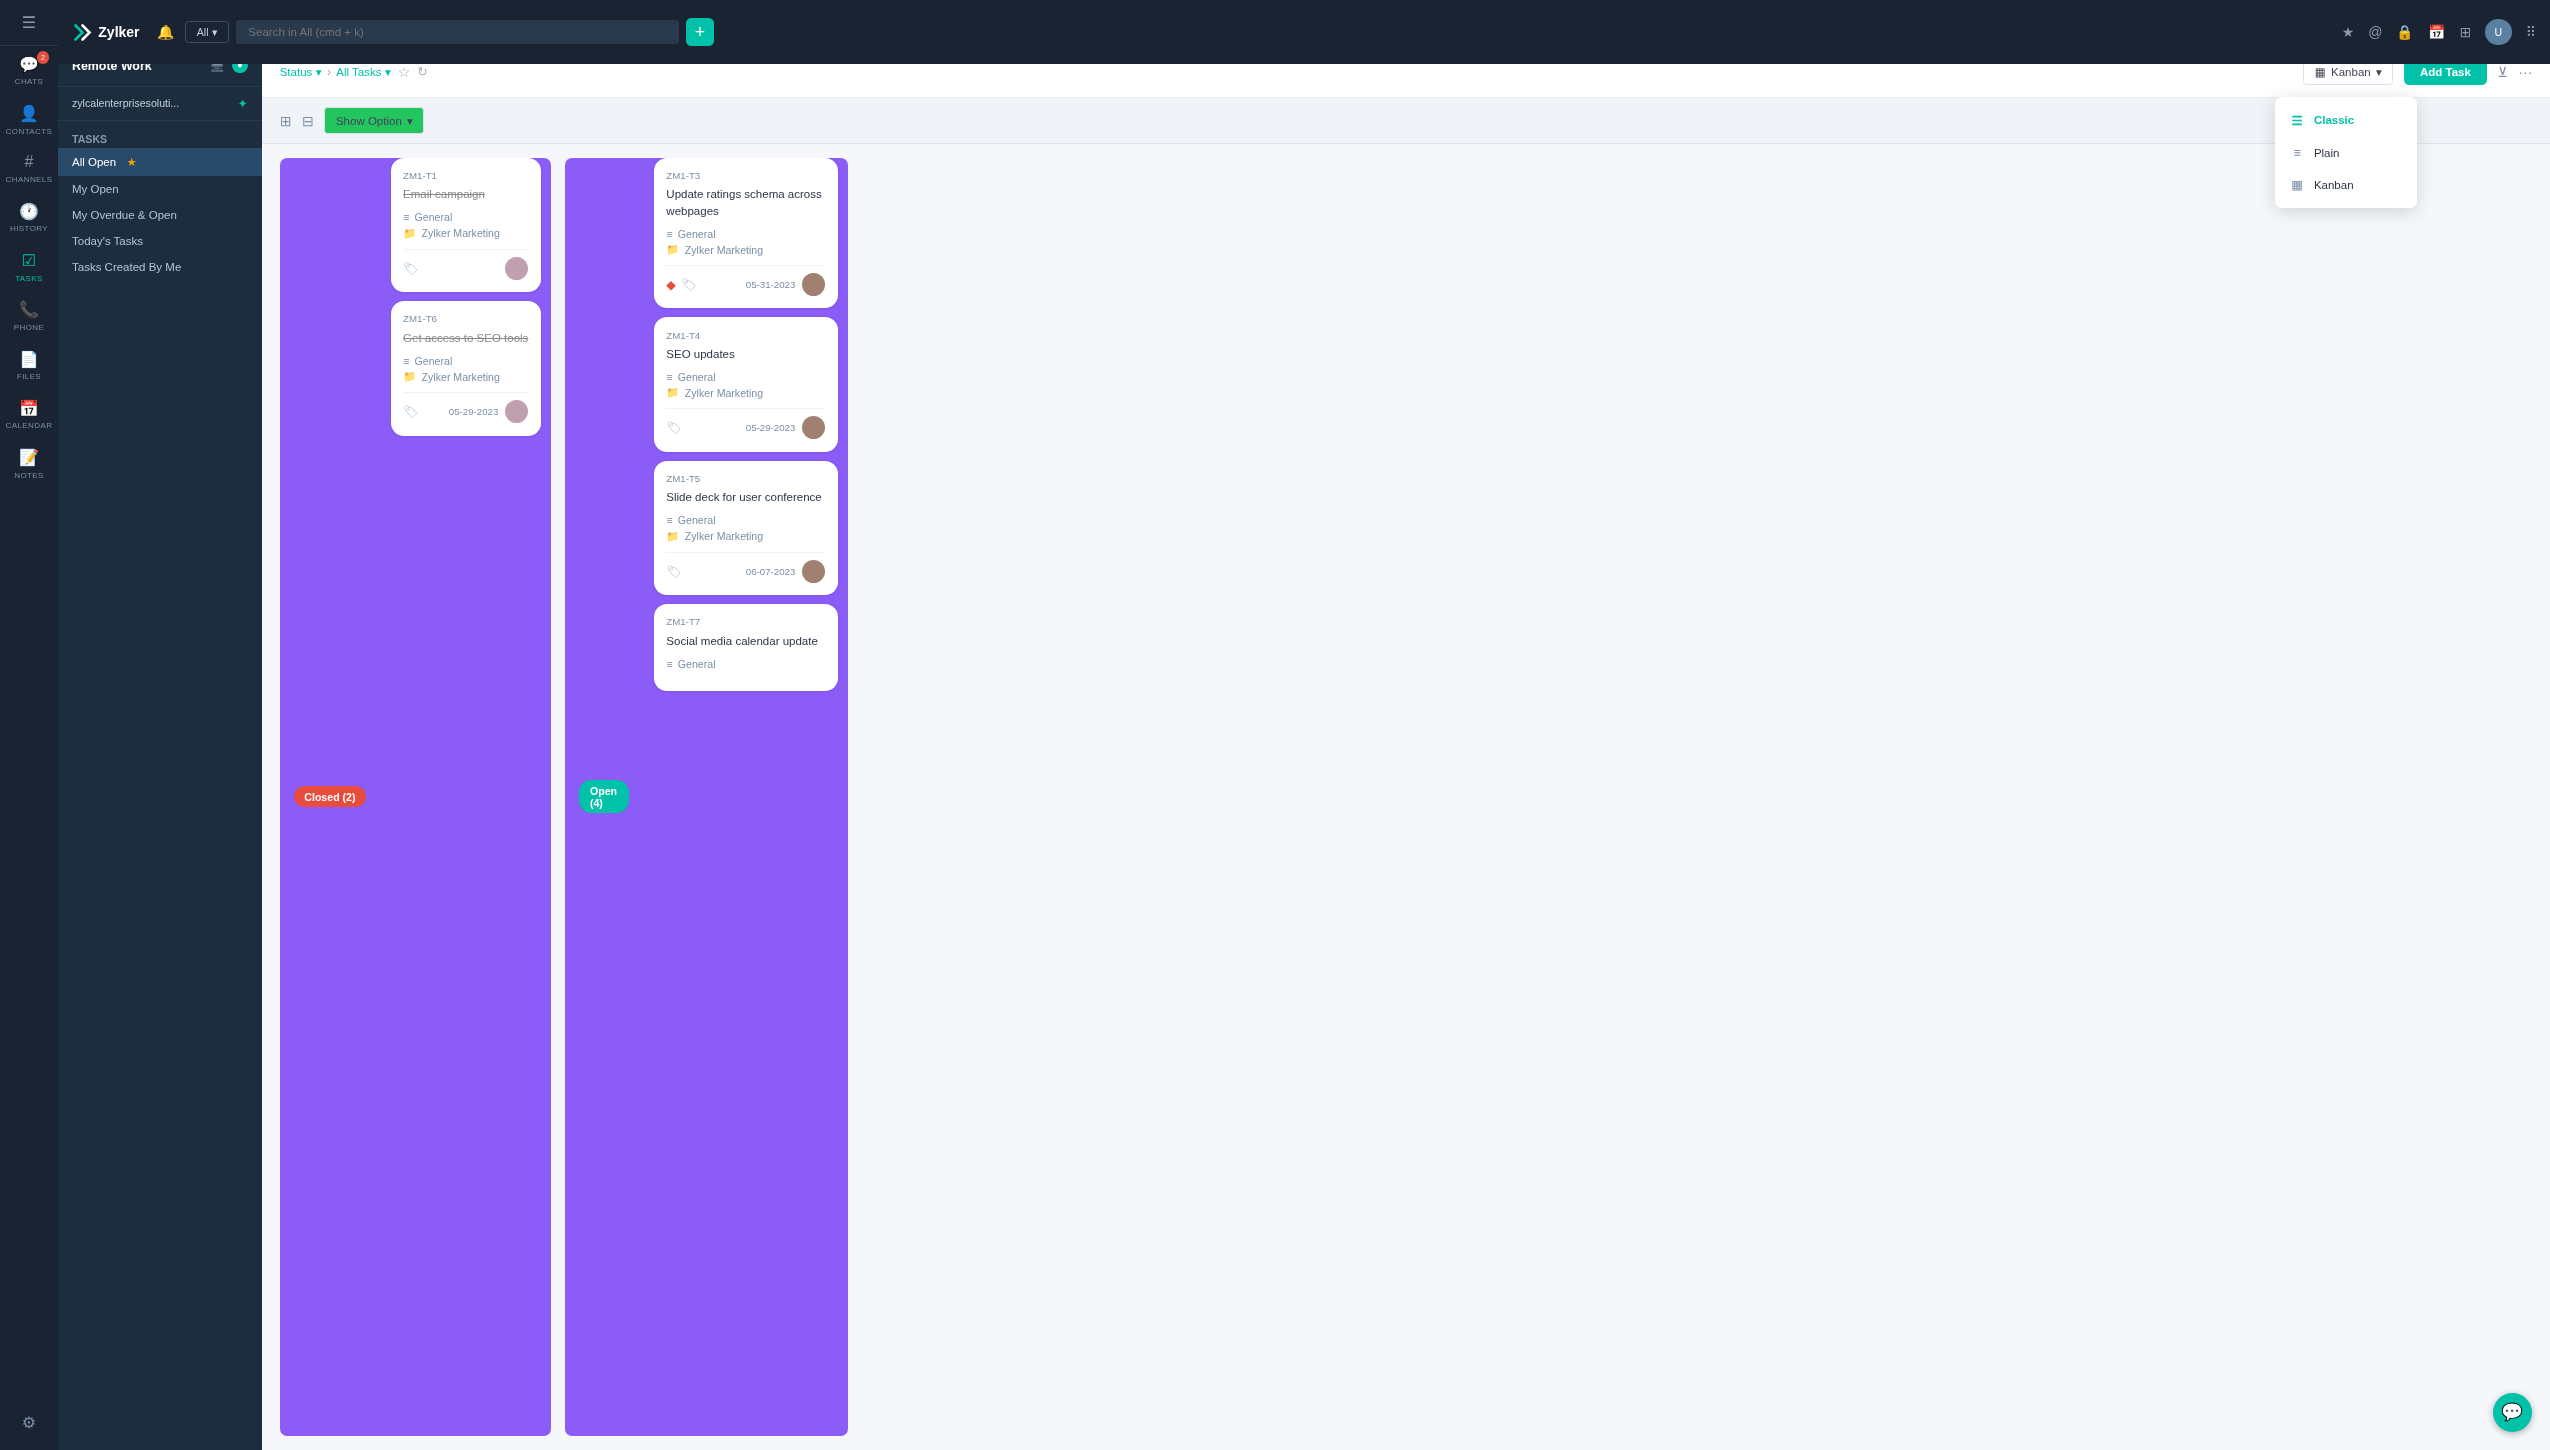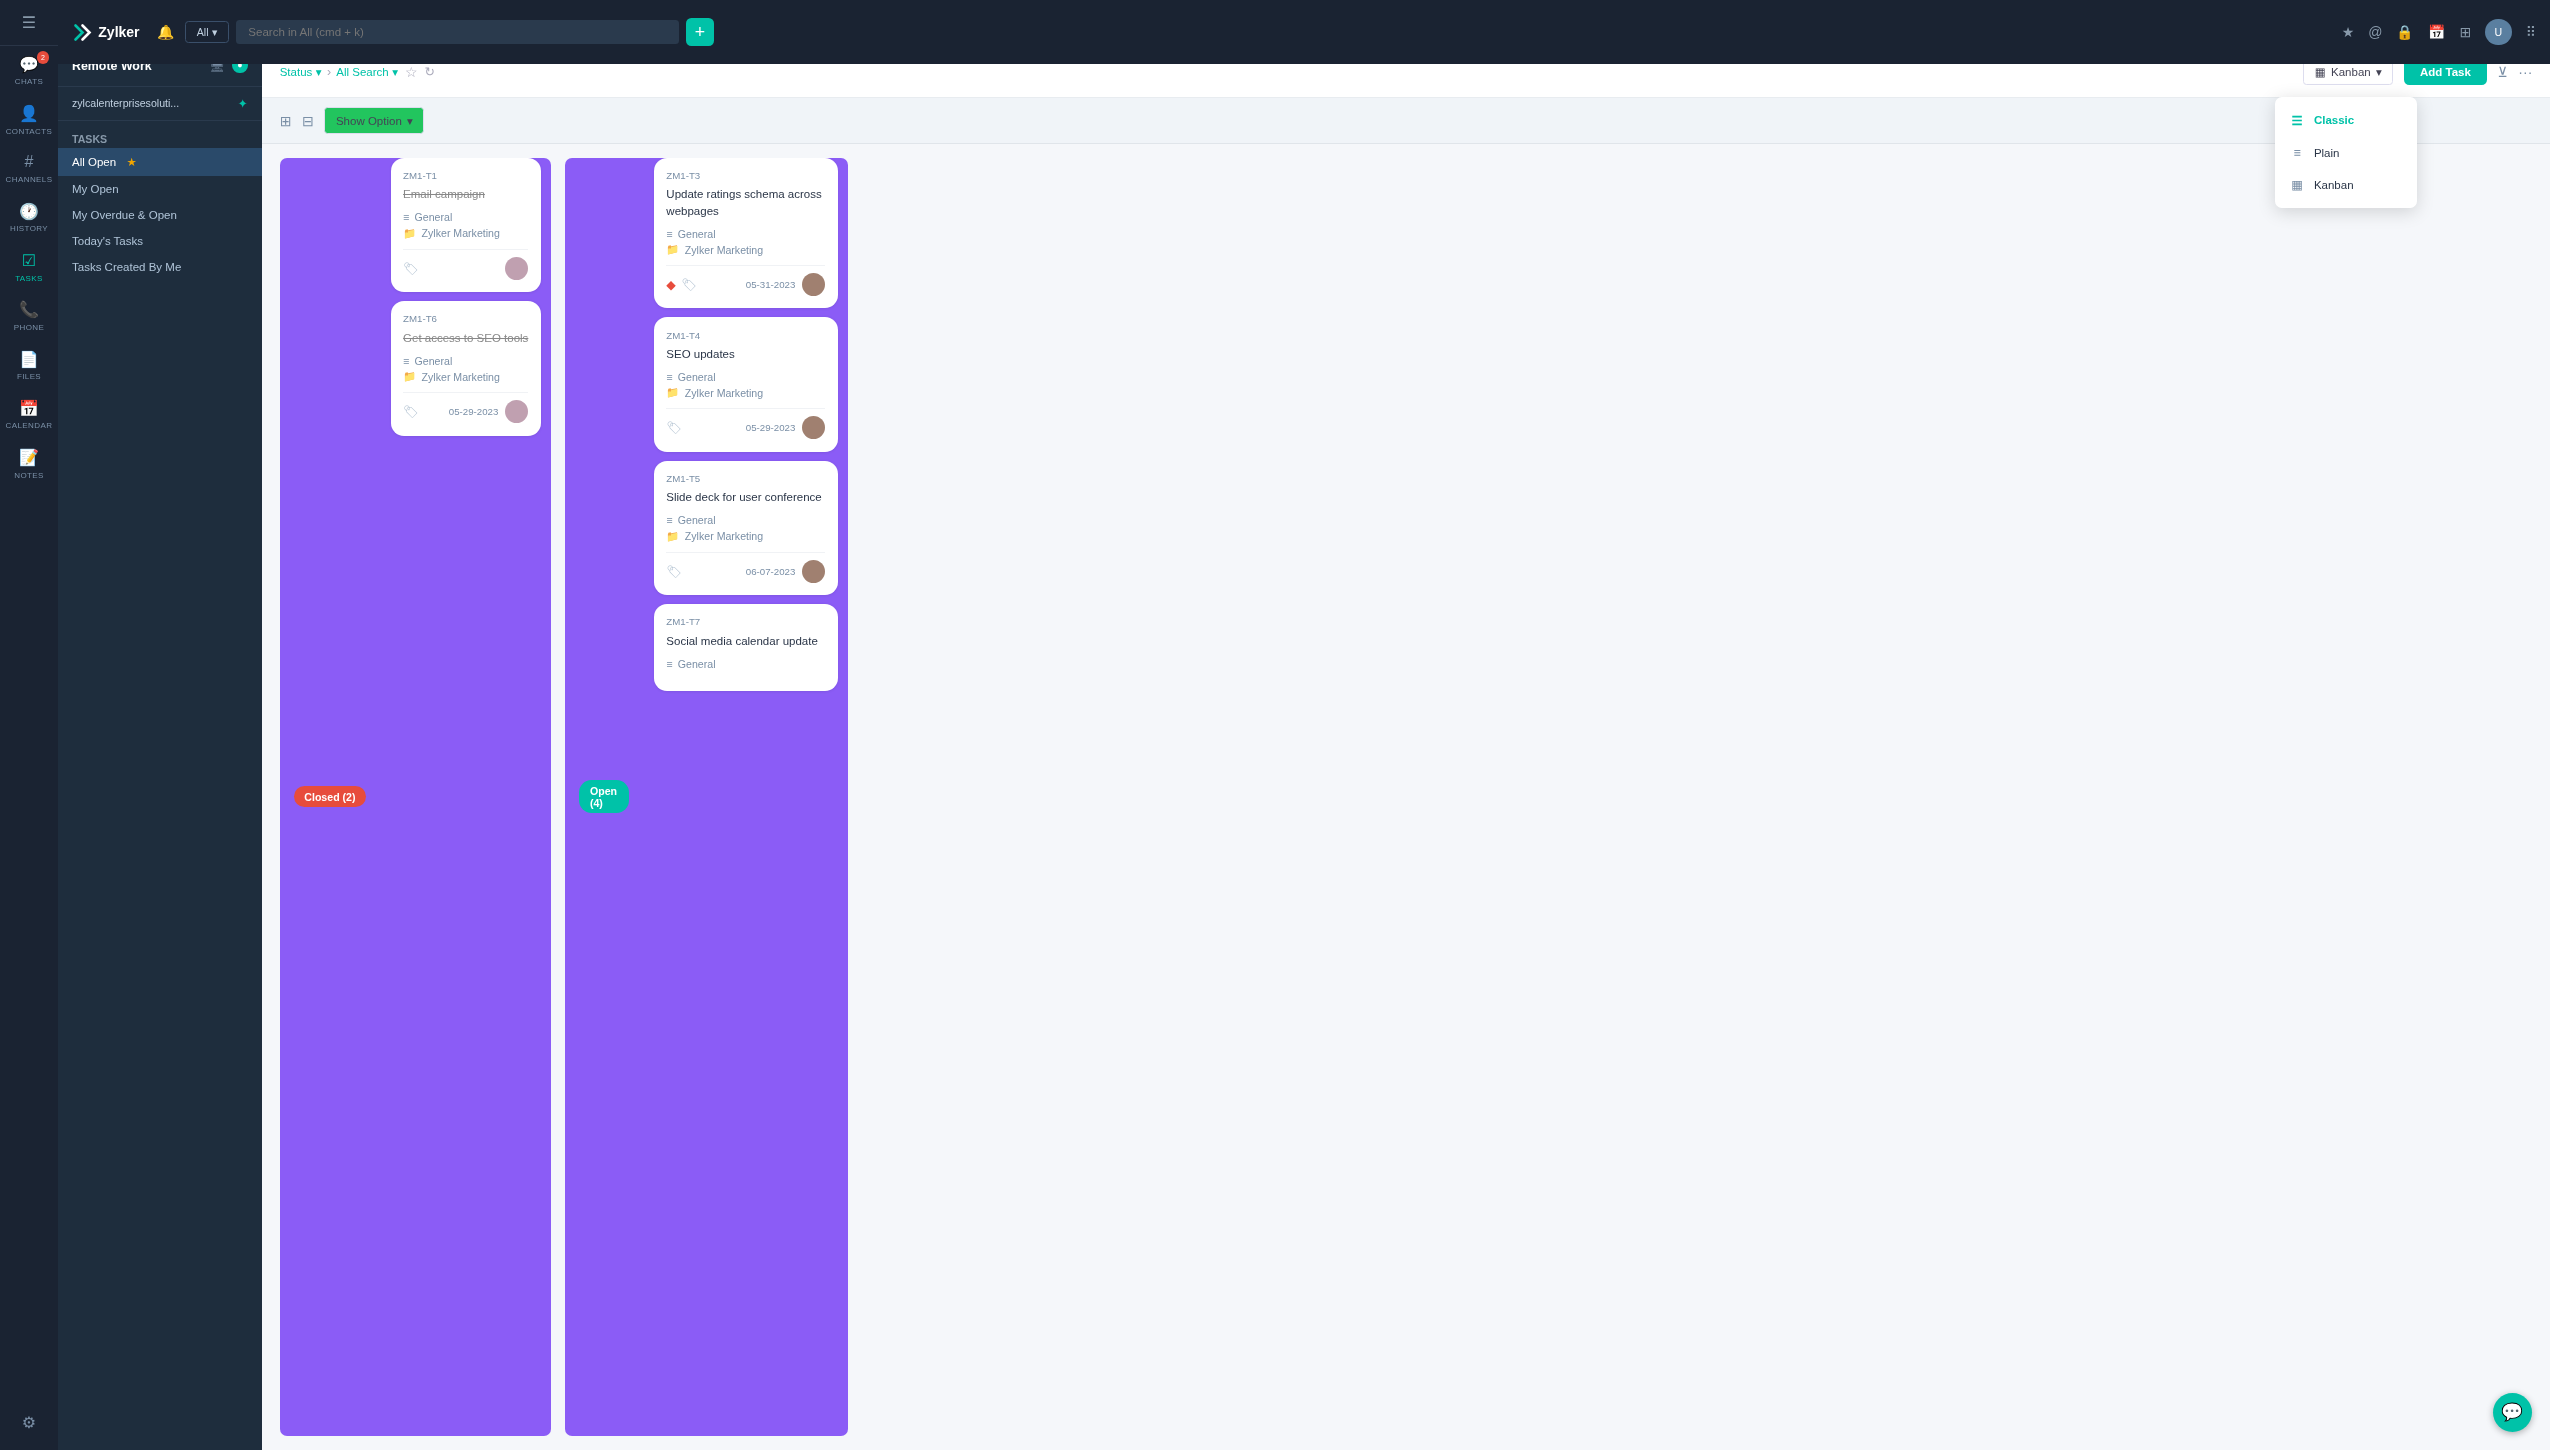--- a/index.html
+++ b/index.html
@@ -317,21 +317,21 @@
 
     <div class="content-header">
       <div class="content-header-left">
         <div class="breadcrumb">
           <span class="breadcrumb-item">
             <span>Status</span>
             <span>▾</span>
           </span>
           <span class="breadcrumb-sep">›</span>
           <span class="breadcrumb-current">
-            <span>All Search</span>
+            <span>All Tasks</span>
             <span>▾</span>
           </span>
         </div>
         <span class="star-btn">☆</span>
         <span class="refresh-btn">↻</span>
       </div>
       <div class="content-header-right">
         <button class="kanban-btn">
           <span>▦</span>
           <span>Kanban</span>

